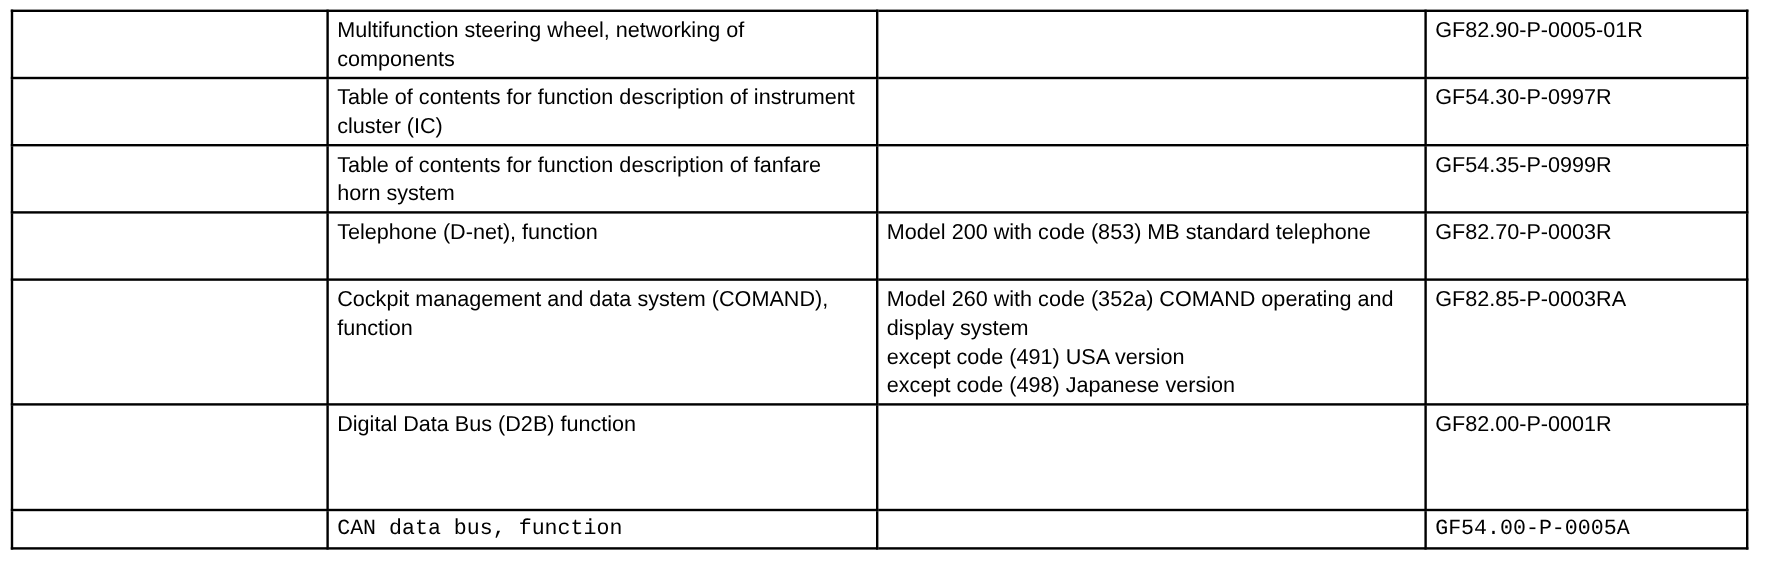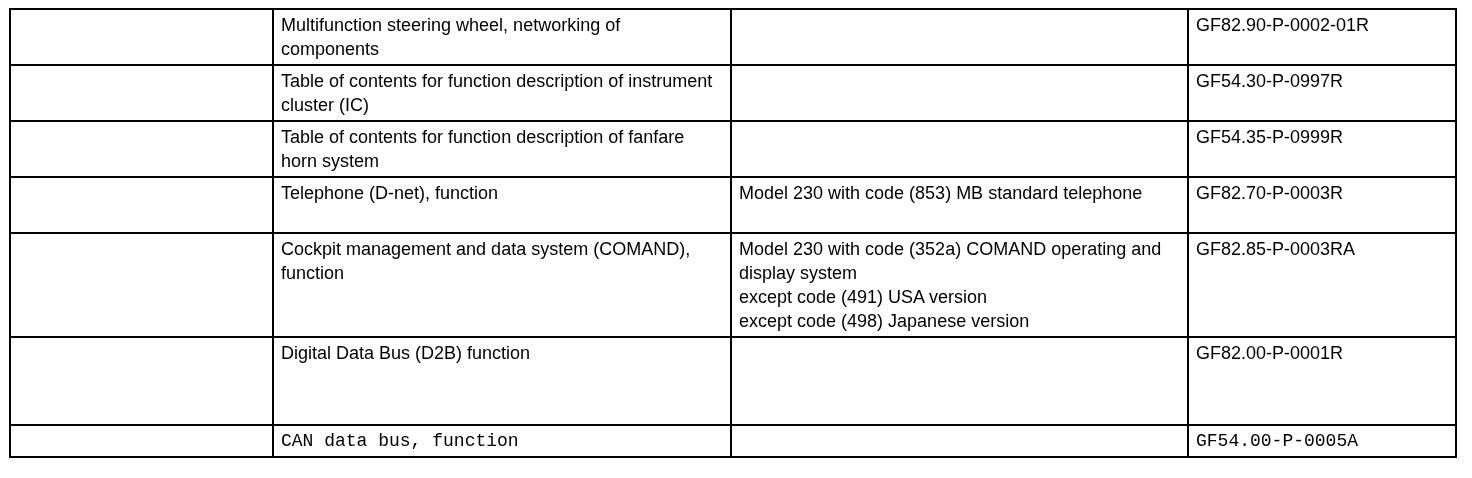--- a/index.html
+++ b/index.html
@@ -60,49 +60,49 @@
       <col class="c-ref">
       <col class="c-desc">
       <col class="c-note">
       <col class="c-code">
     </colgroup>
     <tbody id="table-body">
   <tr>
     <td></td>
     <td>Multifunction steering wheel, networking of components</td>
     <td></td>
-    <td>GF82.90-P-0002-01R</td>
+    <td>GF82.90-P-0005-01R</td>
   </tr>
 
   <tr>
     <td></td>
     <td>Table of contents for function description of instrument cluster (IC)</td>
     <td></td>
     <td>GF54.30-P-0997R</td>
   </tr>
 
 
   <tr>
     <td></td>
     <td>Table of contents for function description of fanfare horn system</td>
     <td></td>
     <td>GF54.35-P-0999R</td>
   </tr>
 
   <tr>
     <td></td>
     <td>Telephone (D-net), function</td>
-    <td>Model 230 with code (853) MB standard telephone</td>
+    <td>Model 200 with code (853) MB standard telephone</td>
     <td>GF82.70-P-0003R</td>
   </tr>
 
   <tr>
     <td></td>
     <td>Cockpit management and data system (COMAND), function</td>
-    <td>Model 230 with code (352a) COMAND operating and display system
+    <td>Model 260 with code (352a) COMAND operating and display system
 except code (491) USA version
 except code (498) Japanese version</td>
     <td>GF82.85-P-0003RA</td>
   </tr>
 
   <tr>
     <td></td>
     <td>Digital Data Bus (D2B) function</td>
     <td></td>
     <td>GF82.00-P-0001R</td>

